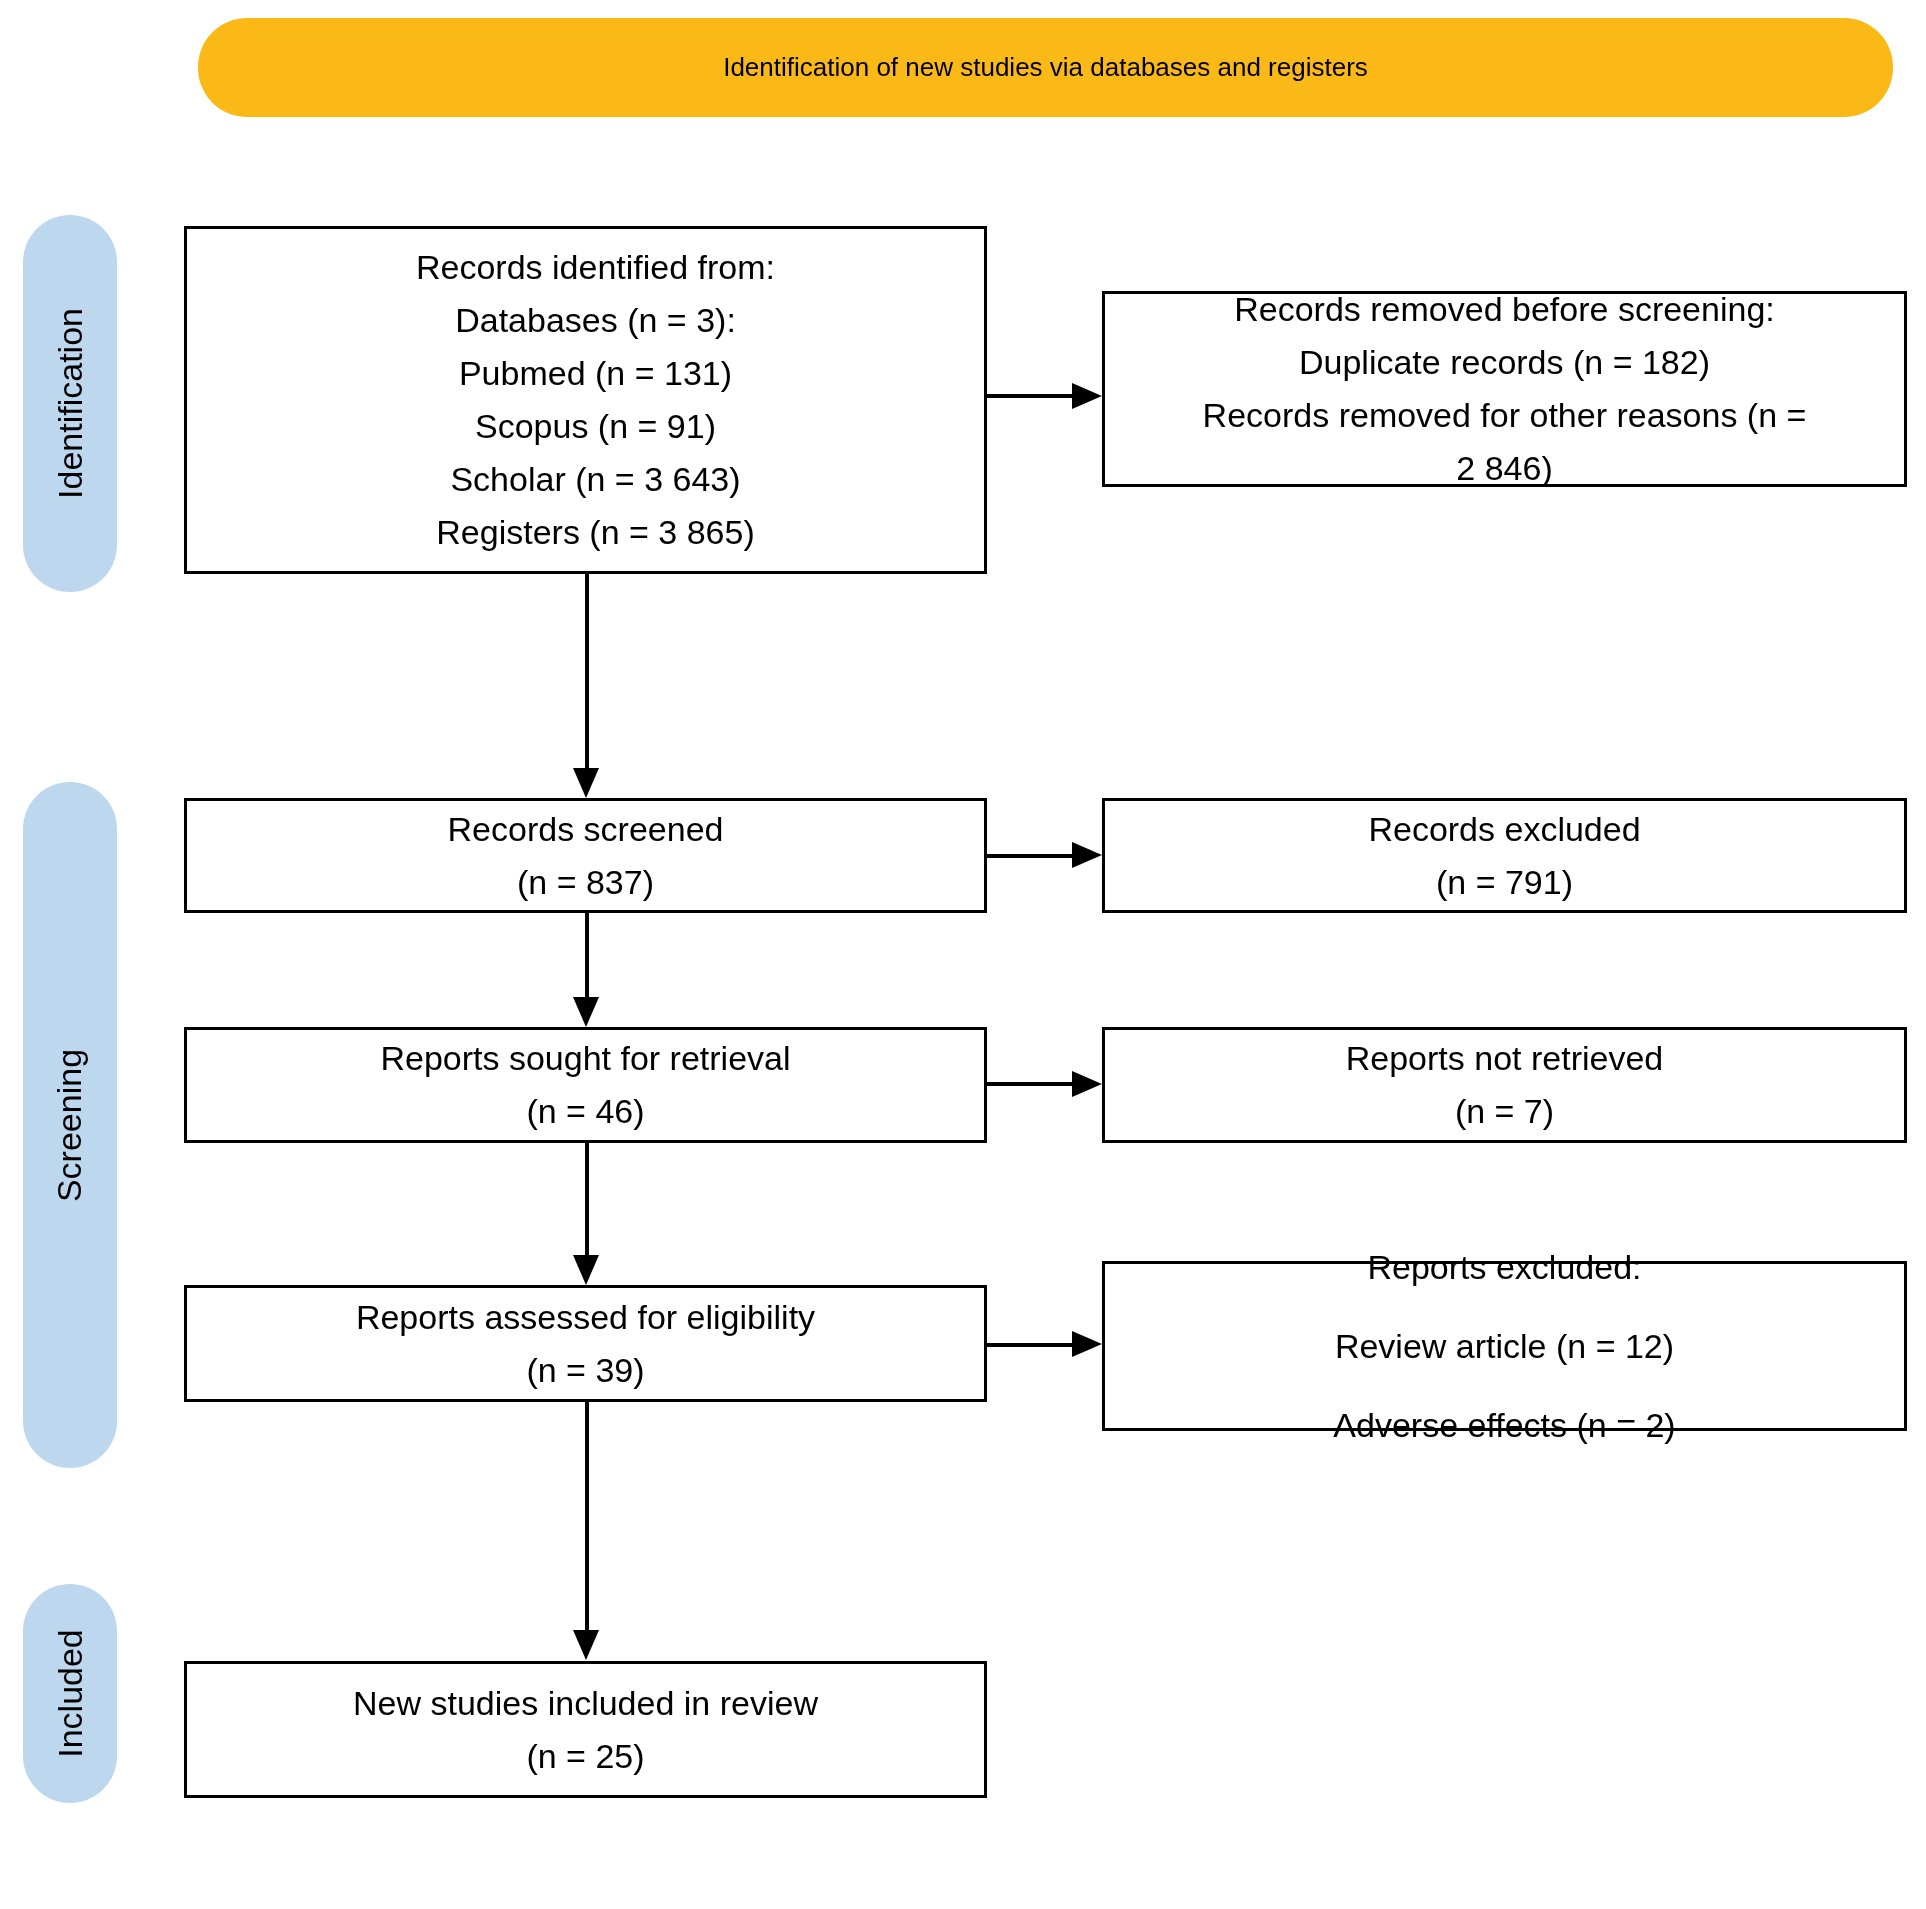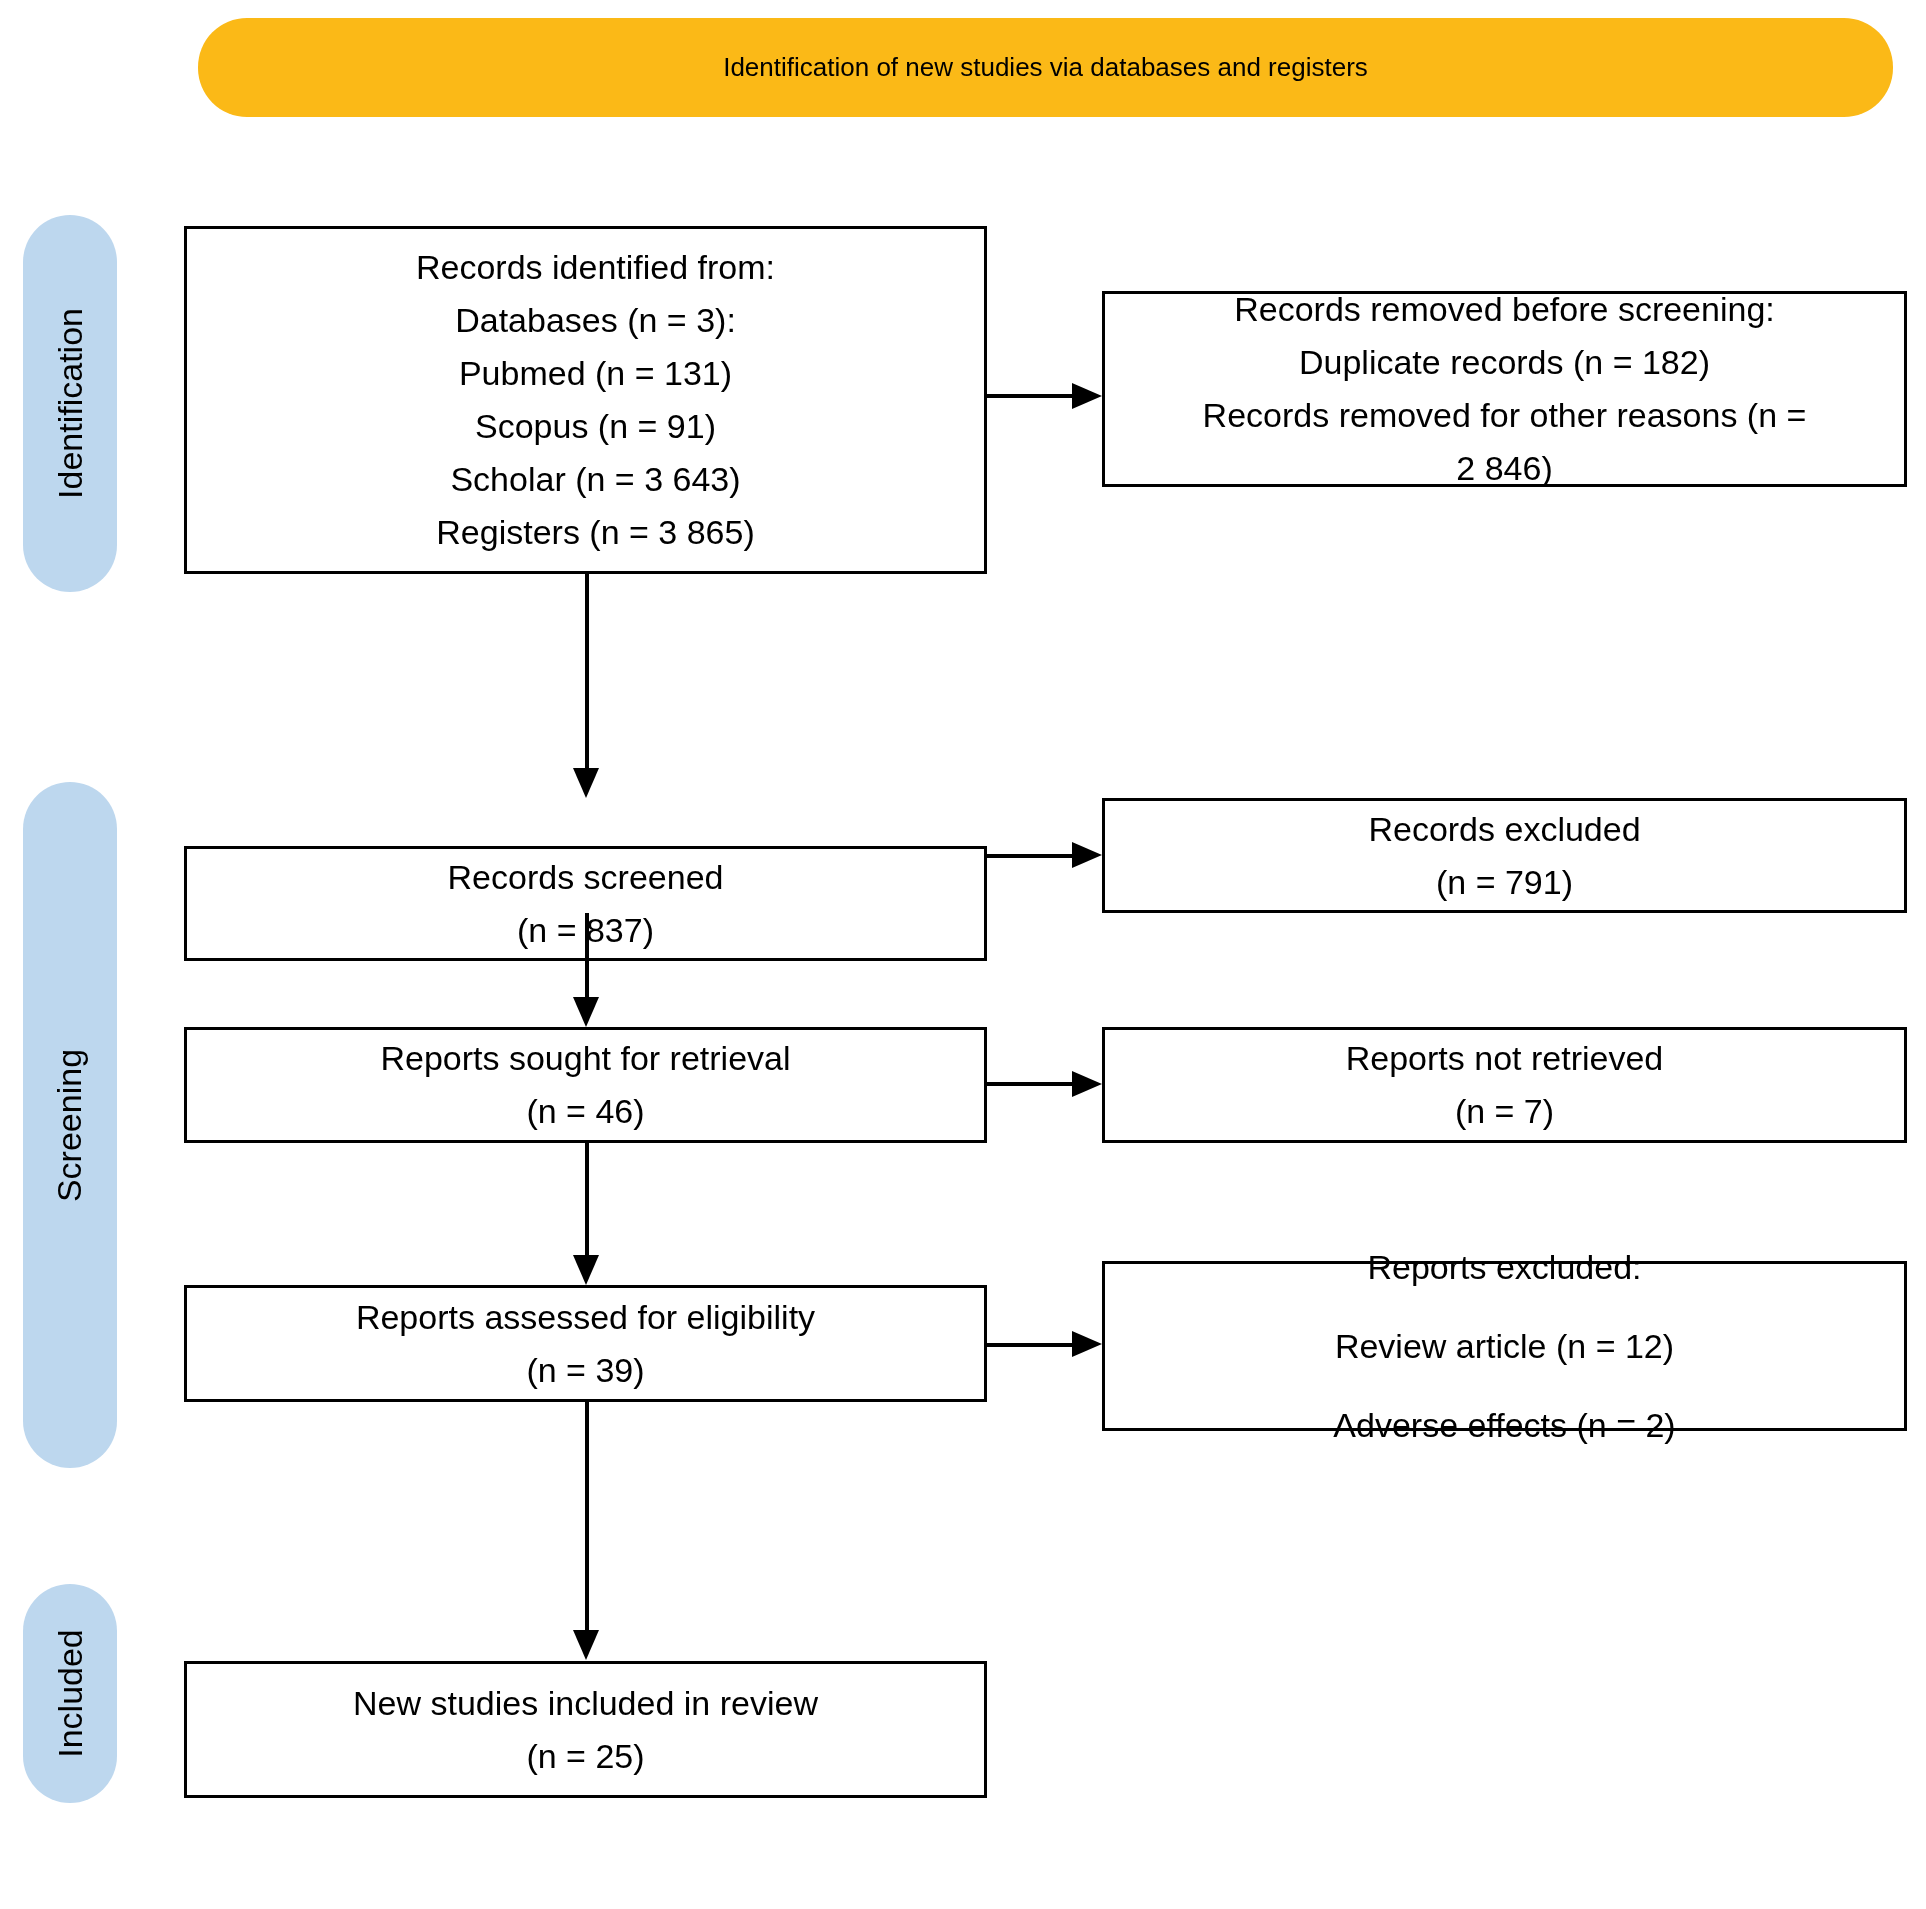--- a/index.html
+++ b/index.html
@@ -46,21 +46,21 @@
     align-items: center; justify-content: center;
     text-align: center;
     font-size: 34px;
     line-height: 53px;
   }
   .box span { display: block; }
   .col-left  { left: 184px;  width: 803px; }
   .col-right { left: 1102px; width: 805px; }
   .b-identified   { top: 226px;  height: 348px; padding-left: 20px; }
   .b-removed      { top: 291px;  height: 196px; }
-  .b-screened     { top: 798px; height: 115px; margin-top: 48px; }
+  .b-screened     { top: 798px; height: 115px; }
   .b-excluded     { top: 798px; height: 115px; }
   .b-sought       { top: 1027px; height: 116px; }
   .b-notretrieved { top: 1027px; height: 116px; }
   .b-assessed     { top: 1285px; height: 117px; }
   .b-repexcluded  { top: 1261px; height: 170px; gap: 26px; }
   .b-included     { top: 1661px; height: 137px; }
   .hline { position: absolute; height: 3.8px; background: #000; }
   .vline { position: absolute; width: 3.8px;  background: #000; }
   .head-right {
     position: absolute; width: 0; height: 0;

